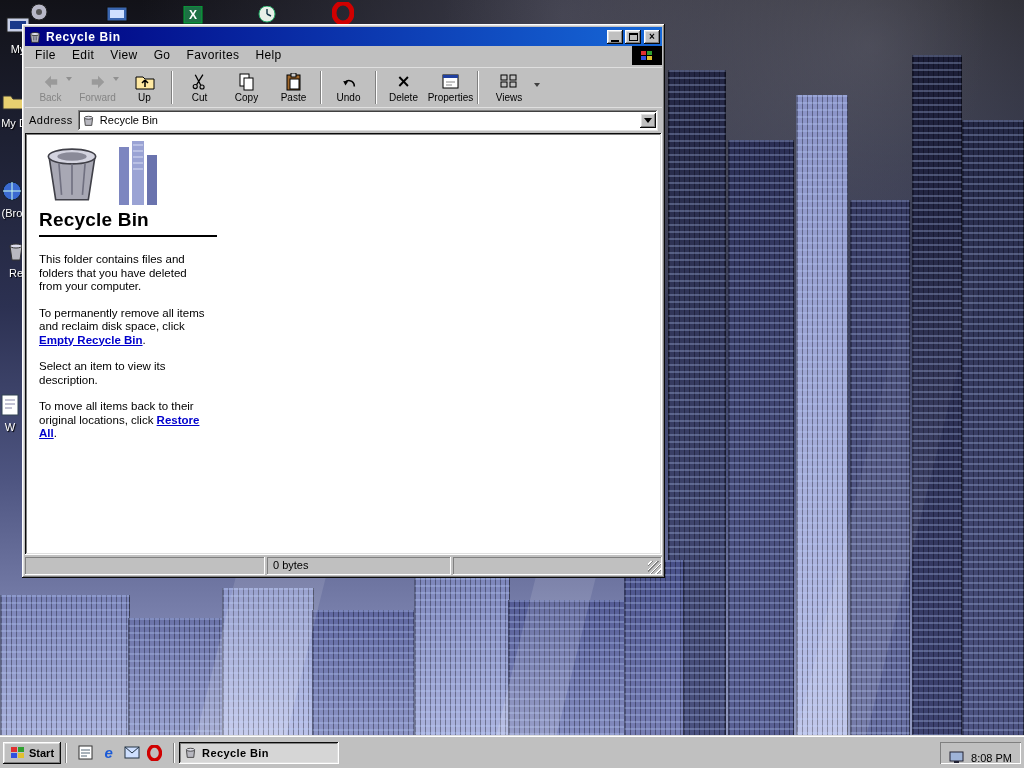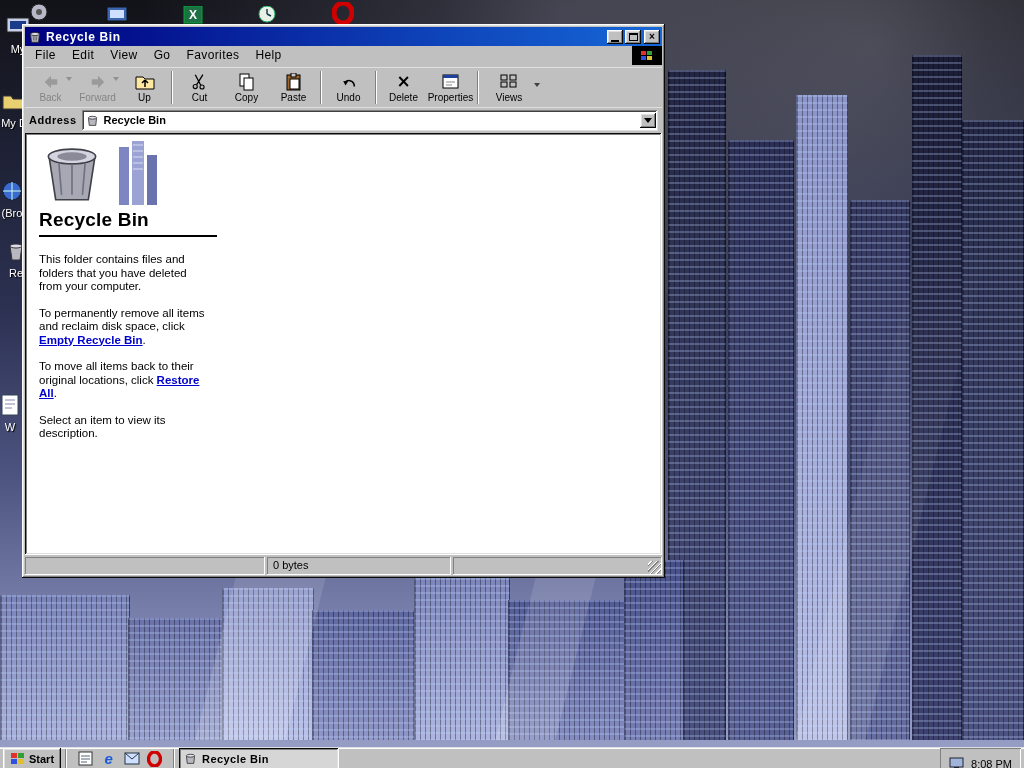--- a/index.html
+++ b/index.html
@@ -62,21 +62,21 @@
   .throbber { margin-left:auto; width:30px; height:19px; background:#000; display:flex; align-items:center; justify-content:center; }
 
   .toolbar { height:40px; flex:0 0 40px; display:flex; align-items:center; border-top:1px solid #dfdfdf; padding:0 2px; }
   .tb-btn { width:47px; height:37px; display:flex; flex-direction:column; align-items:center; justify-content:center; gap:1px; font-size:10px; background:transparent; border:none; font-family:"Liberation Sans",sans-serif; color:#000; position:relative; }
   .tb-btn .ic { height:19px; display:flex; align-items:center; justify-content:center; font-size:16px; line-height:19px; font-family:"DejaVu Sans",sans-serif; }
   .tb-btn.disabled { color:#848484; }
   .tb-sep { width:2px; height:33px; border-left:1px solid #808080; border-right:1px solid #fff; margin:0 3px; }
   .tri { width:0; height:0; border-left:3px solid transparent; border-right:3px solid transparent; border-top:4px solid #404040; position:absolute; top:8px; right:2px; }
   .tri.dis { border-top-color:#909090; }
 
-  .addressbar { height:25px; flex:0 0 25px; display:flex; align-items:center; padding:1px 4px; gap:5px; border-top:1px solid #dfdfdf;font-weight:bold; }
+  .addressbar { height:25px; flex:0 0 25px; display:flex; align-items:center; padding:1px 4px; gap:5px; border-top:1px solid #dfdfdf; }
   .addr-label { font-size:11px; letter-spacing:.5px; }
   .combo { flex:1; height:21px; display:flex; align-items:center; padding:2px 2px 2px 4px; gap:5px; }
   .combo .val { flex:1; font-size:11px; }
   .combo-drop { width:16px; height:15px; background:#c0c0c0; display:flex; align-items:center; justify-content:center; border:none; }
   .combo-drop .dt { width:0; height:0; border-left:4px solid transparent; border-right:4px solid transparent; border-top:5px solid #000; }
 
   .content { flex:1; background:#fff; position:relative; overflow:hidden; margin-top:1px; }
   .webpane { position:absolute; left:14px; top:8px; width:220px; }
   .big-art { display:flex; align-items:flex-start; gap:14px; height:66px; }
   .web-heading { font-size:19px; font-weight:bold; margin-top:2px; letter-spacing:.2px; }
@@ -87,21 +87,21 @@
   .statusbar { height:20px; flex:0 0 20px; display:flex; gap:2px; padding-top:2px; font-size:11px; }
   .status-pane { height:18px; padding:2px 6px; background:#c0c0c0; box-shadow: inset -1px -1px 0 #fff, inset 1px 1px 0 #808080; }
   .sp1 { width:240px; }
   .sp2 { width:184px; }
   .sp3 { flex:1; position:relative; }
   .grip { position:absolute; right:1px; bottom:1px; width:13px; height:13px;
     background:repeating-linear-gradient(135deg, transparent 0 2px, #fff 2px 3px, #808080 3px 4px); }
 
   
   .taskbar {
-    position:absolute; left:0; bottom:0; width:1024px; height:20px; background:#c0c0c0;
+    position:absolute; left:0; bottom:0; width:1024px; height:32px; background:#c0c0c0;
     border-top:1px solid #fff; box-shadow:0 -1px 0 #dfdfdf; z-index:10;
     display:flex; align-items:center; padding:2px 3px; gap:4px;
   }
   .start-btn { height:22px; padding:0 7px; display:flex; align-items:center; gap:4px; background:#c0c0c0; font-weight:bold; font-size:11px; border:none; font-family:"Liberation Sans",sans-serif; }
   .ql { display:flex; align-items:center; gap:6px; padding:0 6px; }
   .ql-icon { width:17px; height:17px; display:flex; align-items:center; justify-content:center; font-weight:bold; }
   .tb-div { width:2px; height:20px; border-left:1px solid #808080; border-right:1px solid #fff; }
   .task-btn { width:160px; height:22px; display:flex; align-items:center; gap:5px; padding:0 5px; background:#d6d6d6; font-weight:bold; font-size:11px; letter-spacing:.4px; border:none; font-family:"Liberation Sans",sans-serif; }
   .tray { margin-left:auto; height:22px; display:flex; align-items:flex-end; gap:7px; padding:0 9px;
           box-shadow: inset 1px 1px 0 #808080, inset -1px -1px 0 #fff; font-size:11px; }
@@ -365,22 +365,22 @@
             <rect x="0" y="6" width="10" height="58" fill="#7d86c0"></rect>
             <rect x="13" y="0" width="12" height="64" fill="#9aa3d4"></rect>
             <rect x="28" y="14" width="10" height="50" fill="#6a73ae"></rect>
             <path d="M14 4h10M14 10h10M14 16h10M14 22h10M14 28h10" stroke="#d8ddf4"></path>
           </svg>
         </div>
         <div class="web-heading">Recycle Bin</div>
         <div class="web-rule"></div>
         <p class="web-para">This folder contains files and folders that you have deleted from your computer.</p>
         <p class="web-para"><span>To permanently remove all items and reclaim disk space, click </span><span class="weblink">Empty Recycle Bin</span><span>.</span></p>
+        <p class="web-para">Select an item to view its description.</p>
         <p class="web-para"><span>To move all items back to their original locations, click </span><span class="weblink">Restore All</span><span>.</span></p>
-        <p class="web-para">Select an item to view its description.</p>
       </div>
     </div>
 
     <div class="statusbar">
       <span class="status-pane sp1"></span>
       <span class="status-pane sp2">0 bytes</span>
       <span class="status-pane sp3">
           <span class="grip"></span>
         </span>
     </div>

